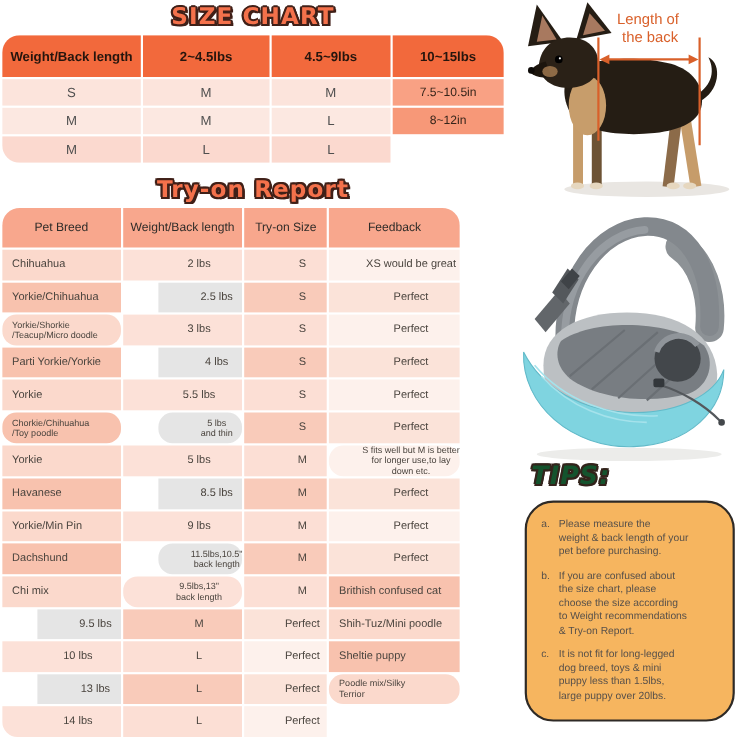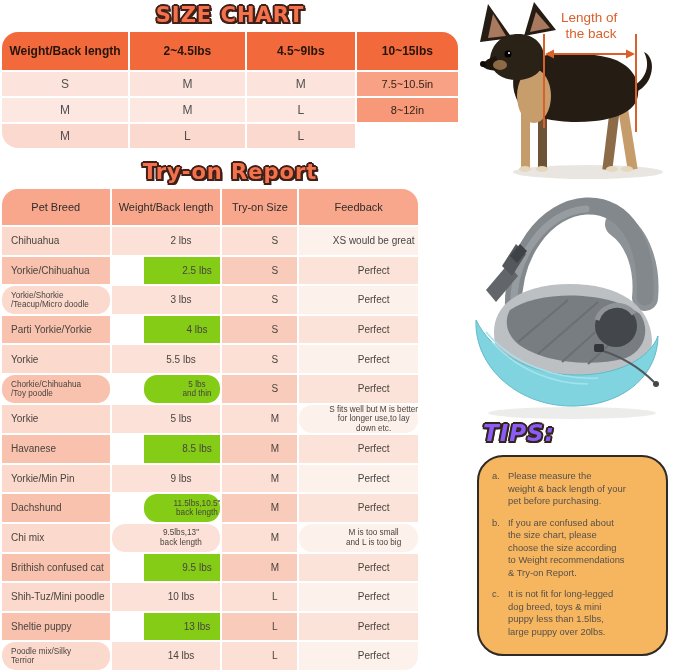--- a/index.html
+++ b/index.html
@@ -43,31 +43,31 @@
   }
   .t2 .th2{background:#f8a78d;color:#2f2c29;font-size:11px;}
   .t2 .cell{font-size:10px;color:#4a443e;line-height:1.15;padding-left:30px;}
   .t2 .cell.small{font-size:8.2px;border-radius:13px;}
   .t2 .cell.c0{justify-content:flex-start;text-align:left;padding-left:9px;}
   .t2 .light.c0{background:#fbd9cc;}
   .t2 .light.c1{background:#fce1d8;}
   .t2 .light.c2{background:#fcdfd5;}
   .t2 .light.c3{background:#fdf1ec;}
   .t2 .dark.c0{background:#f8c2ae;}
-  .t2 .dark.c1{background:#84cc16;margin-left:32px;}
+  .t2 .dark.c1{background:#e5e5e5;margin-left:32px;}
   .t2 .dark.c2{background:#f9cbba;}
   .t2 .dark.c3{background:#fbe3d9;}
   
   .dog-fig{position:absolute;left:460px;top:0;width:219px;height:186px;}
   .bag-fig{position:absolute;left:458px;top:192px;width:221px;height:230px;}
   
   .tips-title{
     position:absolute;left:483px;top:420px;
     font-family:"DejaVu Sans", sans-serif;font-weight:bold;font-style:italic;
-    font-size:23px;color:#8b5cf6;letter-spacing:1px;
+    font-size:23px;color:#14532d;letter-spacing:1px;
     text-shadow:2px 0 0 #33241c,-2px 0 0 #33241c,0 2px 0 #33241c,0 -2px 0 #33241c,
       1.5px 1.5px 0 #33241c,-1.5px 1.5px 0 #33241c,1.5px -1.5px 0 #33241c,-1.5px -1.5px 0 #33241c;
   }
   .tips-box{
     position:absolute;left:477px;top:455px;width:191px;height:201px;
     box-sizing:border-box;background:#f6b55f;border:2.5px solid #2e2a26;
     border-radius:26px;padding:13px 10px 8px 13px;
   }
   .tip-item{display:flex;gap:5px;margin-bottom:9px;
     font-size:9.4px;line-height:1.33;color:#57504a;}
@@ -147,22 +147,20 @@
       <div class="cell c3 light">Perfect</div>
       <div class="cell c0 dark">Dachshund</div>
       <div class="cell c1 dark small">11.5lbs,10.5"
 back length</div>
       <div class="cell c2 dark">M</div>
       <div class="cell c3 dark">Perfect</div>
       <div class="cell c0 light">Chi mix</div>
       <div class="cell c1 light small">9.5lbs,13"
 back length</div>
       <div class="cell c2 light">M</div>
-      <div class="cell c3 light small">M is too small
-and L is too big</div>
       <div class="cell c0 dark">Brithish confused cat</div>
       <div class="cell c1 dark">9.5 lbs</div>
       <div class="cell c2 dark">M</div>
       <div class="cell c3 dark">Perfect</div>
       <div class="cell c0 light">Shih-Tuz/Mini poodle</div>
       <div class="cell c1 light">10 lbs</div>
       <div class="cell c2 light">L</div>
       <div class="cell c3 light">Perfect</div>
       <div class="cell c0 dark">Sheltie puppy</div>
       <div class="cell c1 dark">13 lbs</div>

